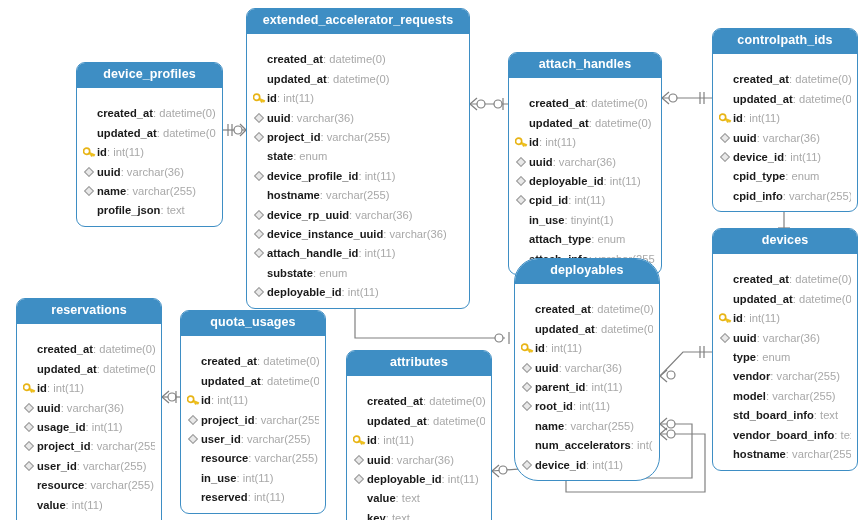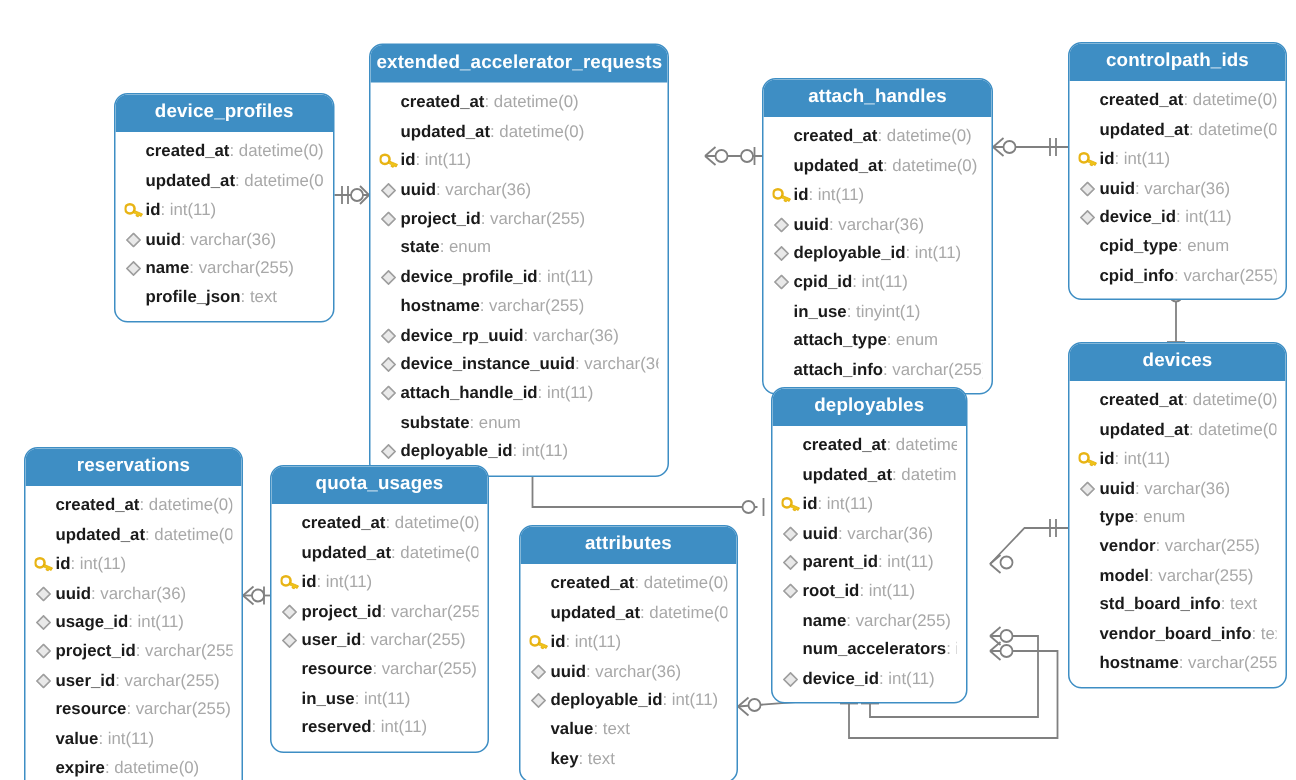--- a/index.html
+++ b/index.html
@@ -36,21 +36,21 @@
     background: #3e8ec4;
     color: #ffffff;
     font-weight: bold;
     font-size: 12.5px;
     text-align: center;
     padding: 5px 4px 6px 4px;
     letter-spacing: 0.1px;
     line-height: 1.1;
   }
   .tbl-body {
-    padding: 4px 6px 6px 4px;
+    padding: 16px 6px 6px 4px;
   }
   .col-row {
     display: flex;
     align-items: center;
     height: 19.4px;
     font-size: 11.2px;
     white-space: nowrap;
   }
   .col-icon {
     width: 16px;
@@ -220,21 +220,21 @@
               </svg>
             </span>
             <span class="col-text"><span class="col-name">name</span><span class="col-type">: </span><span class="col-type">varchar(255)</span></span>
           </div>
           <div class="col-row">
             <span class="col-icon"></span>
             <span class="col-text"><span class="col-name">profile_json</span><span class="col-type">: </span><span class="col-type">text</span></span>
           </div>
         </div>
       </div>
-      <div class="table-box" style="left: 246px; top: 8px; width: 200px; margin-top: 21px;">
+      <div class="table-box" style="left: 246px; top: 8px; width: 224px;">
         <div class="tbl-header">extended_accelerator_requests</div>
         <div class="tbl-body">
           <div class="col-row">
             <span class="col-icon"></span>
             <span class="col-text"><span class="col-name">created_at</span><span class="col-type">: </span><span class="col-type">datetime(0)</span></span>
           </div>
           <div class="col-row">
             <span class="col-icon"></span>
             <span class="col-text"><span class="col-name">updated_at</span><span class="col-type">: </span><span class="col-type">datetime(0)</span></span>
           </div>
@@ -414,21 +414,21 @@
           <div class="col-row">
             <span class="col-icon"></span>
             <span class="col-text"><span class="col-name">cpid_type</span><span class="col-type">: </span><span class="col-type">enum</span></span>
           </div>
           <div class="col-row">
             <span class="col-icon"></span>
             <span class="col-text"><span class="col-name">cpid_info</span><span class="col-type">: </span><span class="col-type">varchar(255)</span></span>
           </div>
         </div>
       </div>
-      <div class="table-box" style="left: 514px; top: 258px; width: 131px;">
+      <div class="table-box" style="left: 514px; top: 258px; width: 146px; border-radius: 24px;">
         <div class="tbl-header">deployables</div>
         <div class="tbl-body">
           <div class="col-row">
             <span class="col-icon"></span>
             <span class="col-text"><span class="col-name">created_at</span><span class="col-type">: </span><span class="col-type">datetime(0)</span></span>
           </div>
           <div class="col-row">
             <span class="col-icon"></span>
             <span class="col-text"><span class="col-name">updated_at</span><span class="col-type">: </span><span class="col-type">datetime(0)</span></span>
           </div>

